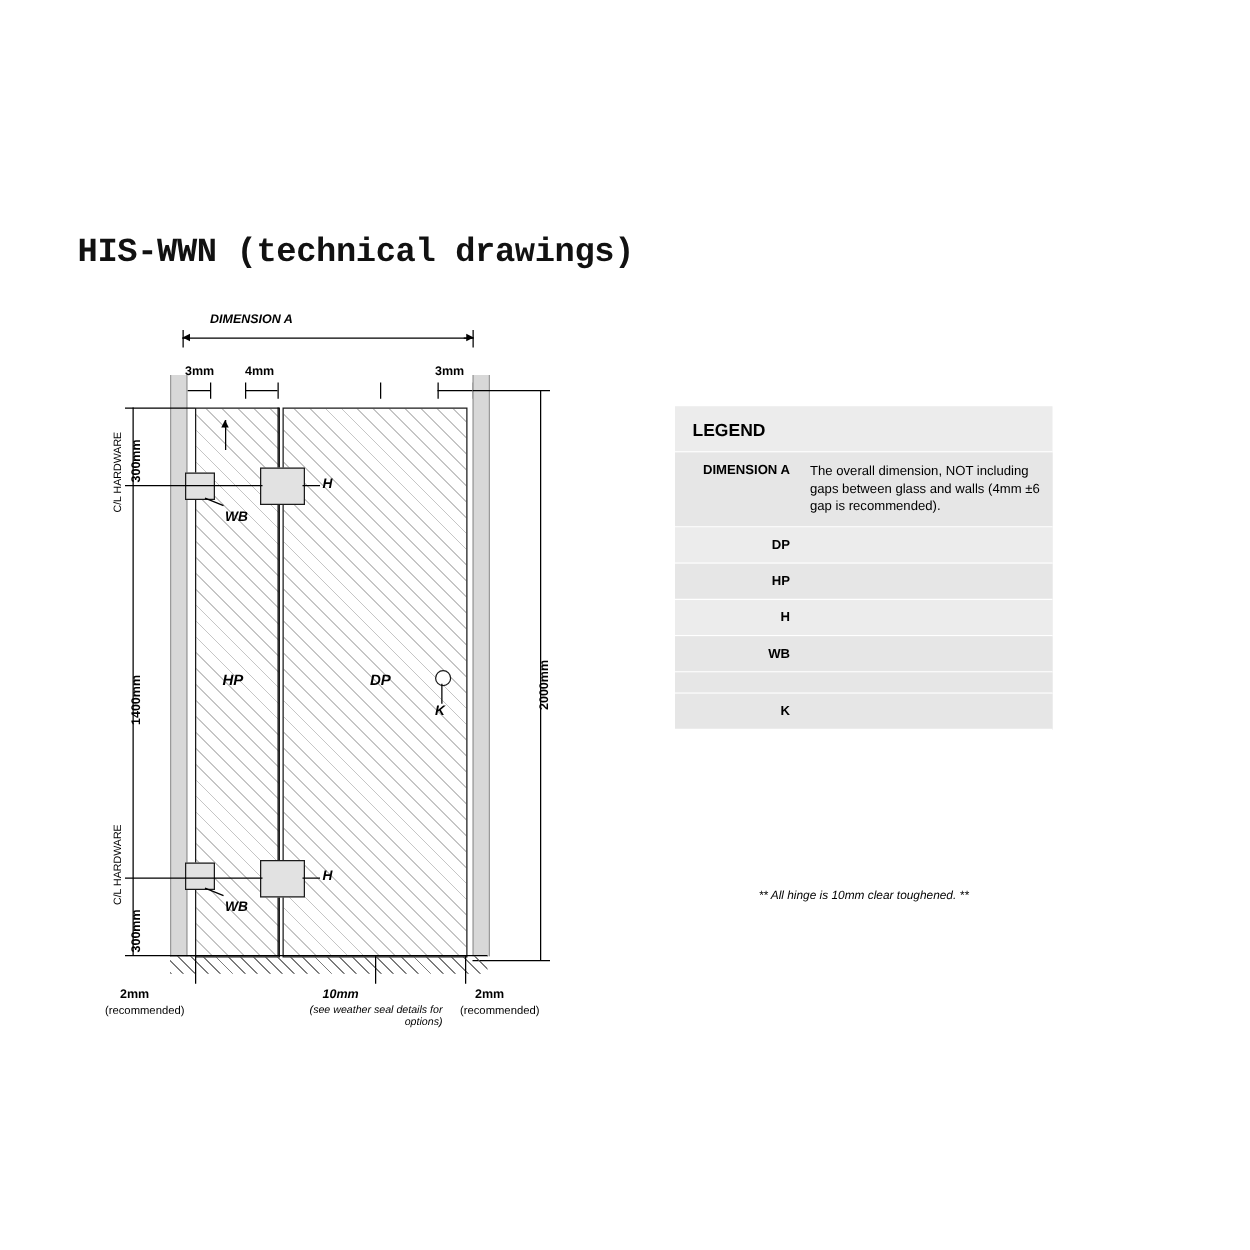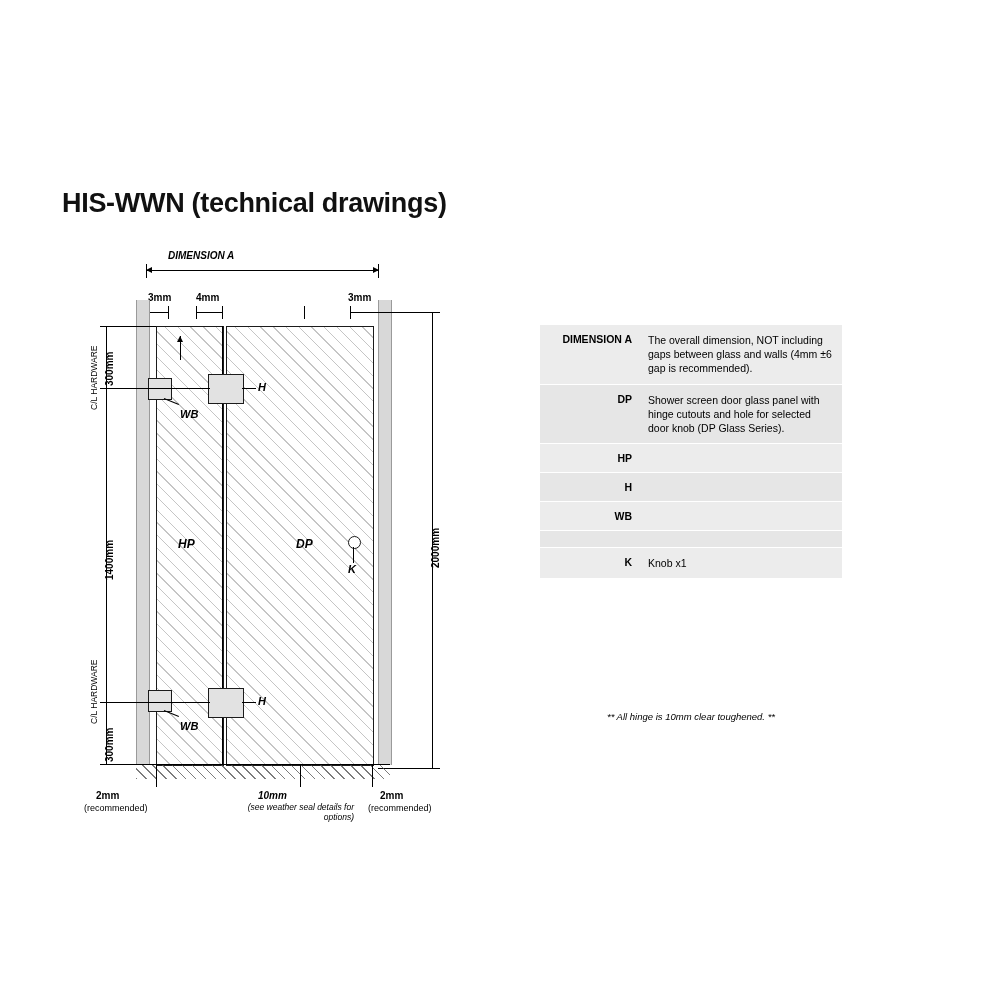--- a/index.html
+++ b/index.html
@@ -16,20 +16,21 @@
     overflow: hidden;
   }
   #page-title {
     position: absolute;
     left: 62px;
     top: 188px;
     font-size: 27px;
     font-weight: bold;
     letter-spacing: -0.3px;
     color: #111;
+    font-family: Liberation Mono, monospace;
   }
 
   
   #drawing {
     position: absolute;
     left: 60px;
     top: 250px;
     width: 460px;
     height: 590px;
   }
@@ -248,44 +249,43 @@
   <div class="lbl" style="left:24px; top:553px; font-size:9px;">(recommended)</div>
 
   <div class="lbl bold ital" style="left:198px; top:540px;">10mm</div>
   <div class="lbl ital" style="left:174px; top:553px; font-size:8.5px; white-space:normal; width:120px; text-align:right;">(see weather seal details for options)</div>
 
   <div class="lbl bold" style="left:320px; top:540px;">2mm</div>
   <div class="lbl" style="left:308px; top:553px; font-size:9px;">(recommended)</div>
 </div>
 
 <div id="legend">
+  <div class="legend-title">LEGEND</div>
 
   <div class="lg-row">
     <div class="lg-key">DIMENSION A</div>
     <div class="lg-val">The overall dimension, NOT including gaps between glass and walls (4mm ±6 gap is recommended).</div>
   </div>
 
   <div class="lg-row">
     <div class="lg-key">DP</div>
-    <div class="lg-val">Shower screen door glass panel with hinge cutouts and hole for selected door knob (DP Glass Series).</div>
   </div>
 
   <div class="lg-row">
     <div class="lg-key">HP</div>
   </div>
 
   <div class="lg-row">
     <div class="lg-key">H</div>
   </div>
 
   <div class="lg-row">
     <div class="lg-key">WB</div>
   </div>
 
   <div class="lg-spacer"></div>
 
   <div class="lg-row">
     <div class="lg-key">K</div>
-    <div class="lg-val">Knob x1</div>
   </div>
 </div>
 
 <div id="legend-note">** All hinge is 10mm clear toughened. **</div>
 
 </body></html>

